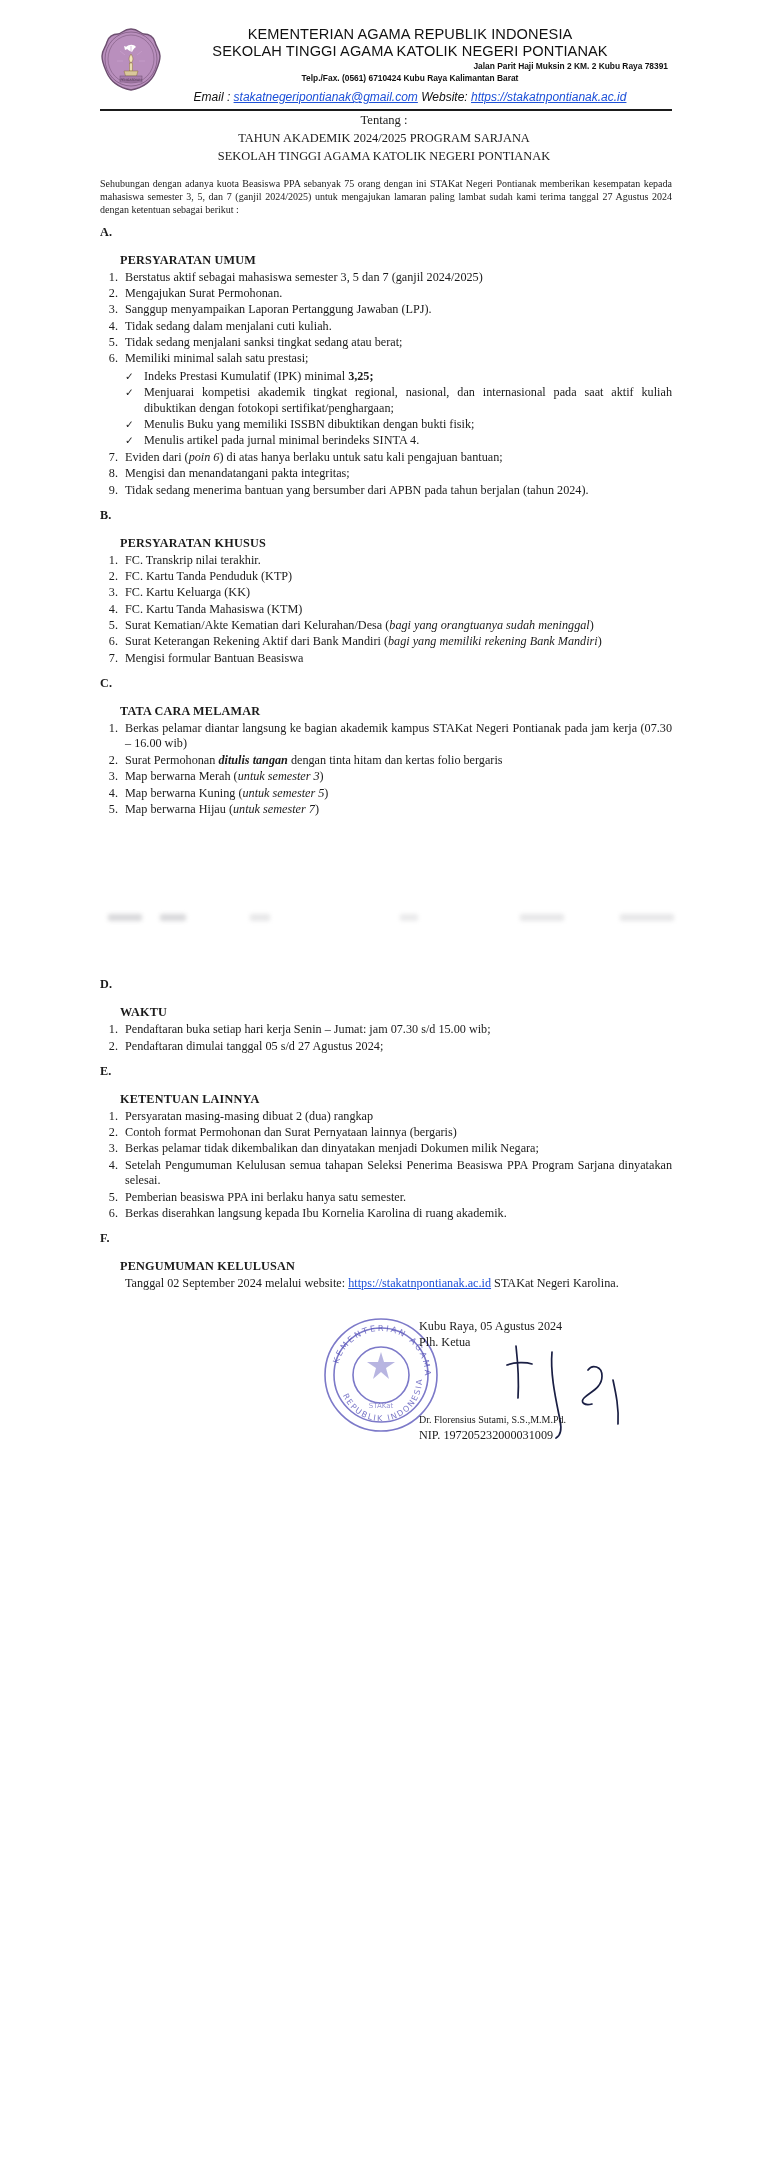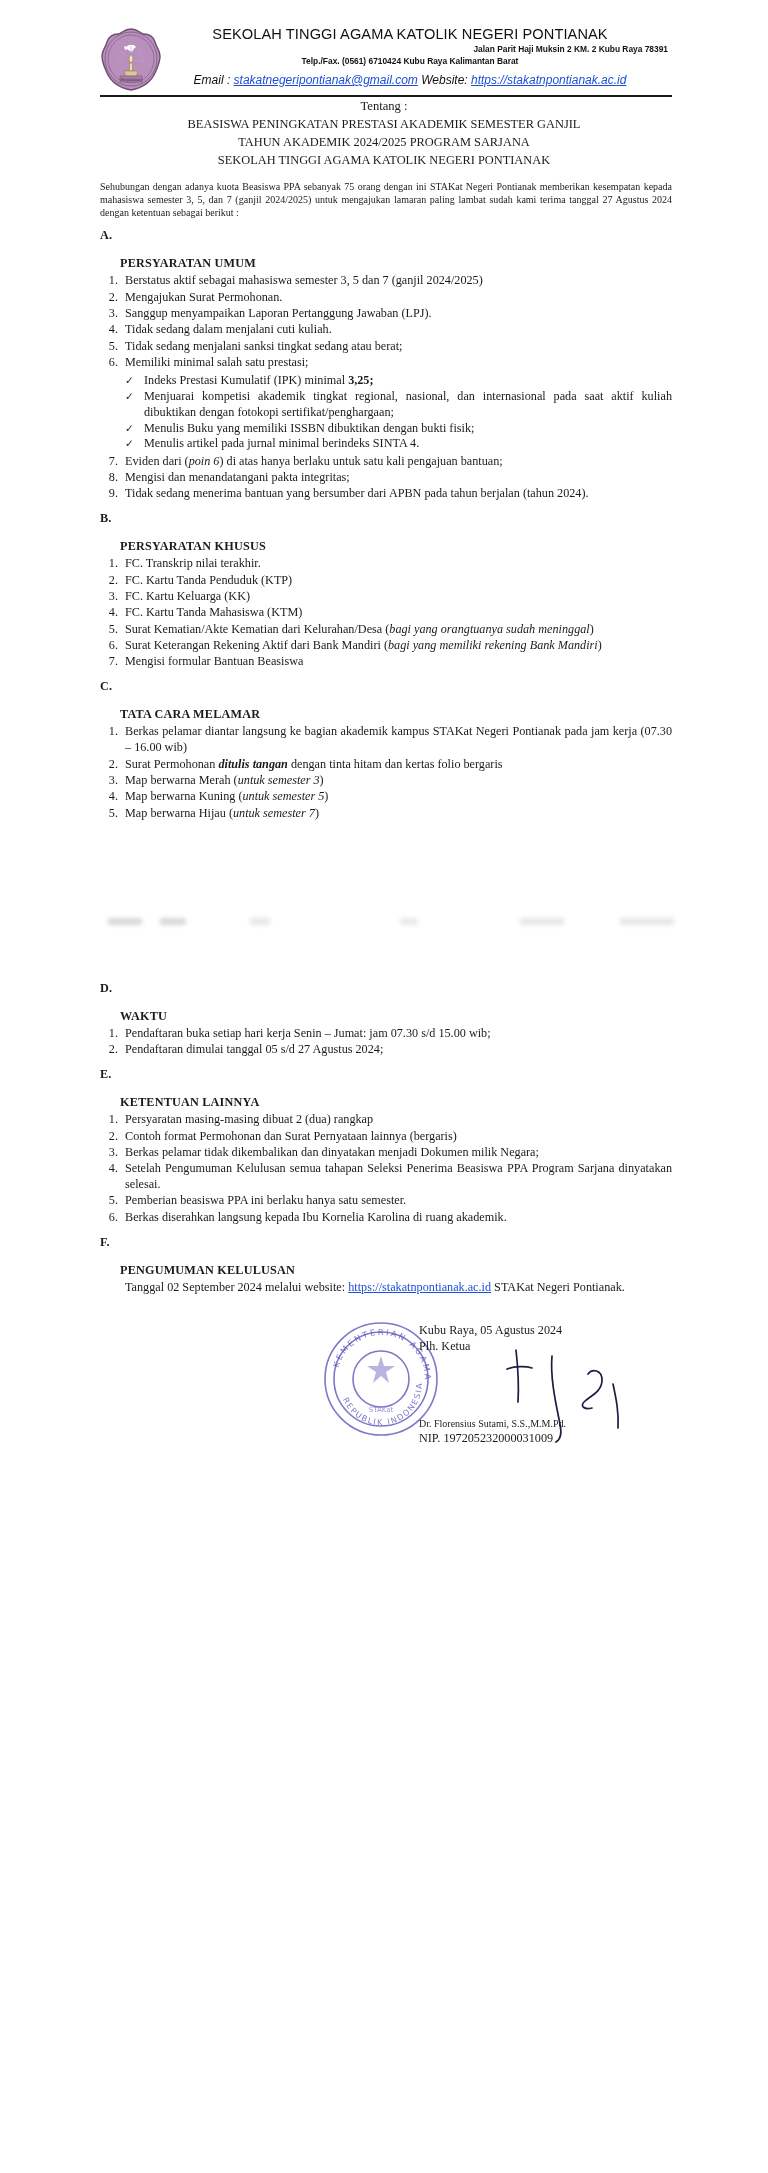--- a/index.html
+++ b/index.html
@@ -276,34 +276,34 @@
             <line x1="37" y1="27" x2="42" y2="23"></line>
             <line x1="23" y1="33" x2="17" y2="33"></line>
             <line x1="39" y1="33" x2="45" y2="33"></line>
           </g>
           <rect x="20" y="48" width="22" height="6" fill="#a87dac" stroke="#6d4f70" stroke-width="0.5"></rect>
           <text x="31" y="52.6" font-family="DejaVu Sans, sans-serif" font-size="3.2" fill="#3c2a3e" text-anchor="middle">PENGABDIAN</text>
         </g>
       </svg>
     </div>
     <div class="head-text">
+      <div class="head-line1">KEMENTERIAN AGAMA REPUBLIK INDONESIA</div>
       <div class="head-line2">SEKOLAH TINGGI AGAMA KATOLIK NEGERI PONTIANAK</div>
       <div class="head-line3">Jalan Parit Haji Muksin 2 KM. 2 Kubu Raya 78391</div>
       <div class="head-line4">Telp./Fax. (0561) 6710424 Kubu Raya Kalimantan Barat</div>
       <div class="head-line5"><span>Email : </span><span class="link">stakatnegeripontianak@gmail.com</span><span> Website: </span><span class="link">https://stakatnpontianak.ac.id</span></div>
     </div>
   </div>
   <div class="rule-wrap">
     <div class="rule-thick"></div>
   </div>
 
 
   <div class="tentang">
     <div class="tentang-head">Tentang :</div>
-    <div class="tentang-l">BEASISWA PENINGKATAN PRESTASI AKADEMIK SEMESTER GANJIL</div>
     <div class="tentang-l">TAHUN AKADEMIK 2024/2025 PROGRAM SARJANA</div>
     <div class="tentang-l">SEKOLAH TINGGI AGAMA KATOLIK NEGERI PONTIANAK</div>
   </div>
 
   <div class="body-wrap">
     <div class="inner">
 
       <div class="para">Sehubungan dengan adanya kuota Beasiswa PPA sebanyak 75 orang dengan ini STAKat Negeri Pontianak memberikan kesempatan kepada mahasiswa semester 3, 5, dan 7 (ganjil 2024/2025) untuk mengajukan lamaran paling lambat sudah kami terima tanggal 27 Agustus 2024 dengan ketentuan sebagai berikut :</div>
 
       <div id="sections-host">
@@ -494,21 +494,21 @@
           </div>
         </div>
 
       <div class="sec">
         <div class="sec-head">
           <div class="sec-letter">F.</div>
           <div class="sec-title">PENGUMUMAN KELULUSAN</div>
         </div>
         <div style="display:flex;">
           <div style="width:25px;flex:0 0 25px;"></div>
-          <div class="txt" style="font-size:12.2px;line-height:1.30;"><span>Tanggal 02 September 2024 melalui website: </span><span class="link">https://stakatnpontianak.ac.id</span><span> STAKat Negeri Pontianak.</span></div>
+          <div class="txt" style="font-size:12.2px;line-height:1.30;"><span>Tanggal 02 September 2024 melalui website: </span><span class="link">https://stakatnpontianak.ac.id</span><span> STAKat Negeri Karolina.</span></div>
         </div>
       </div>
 
     </div>
   </div>
 
   <div class="sign-area">
     <div class="sign-inner">
 
       <svg class="stamp" viewBox="0 0 126 126">

